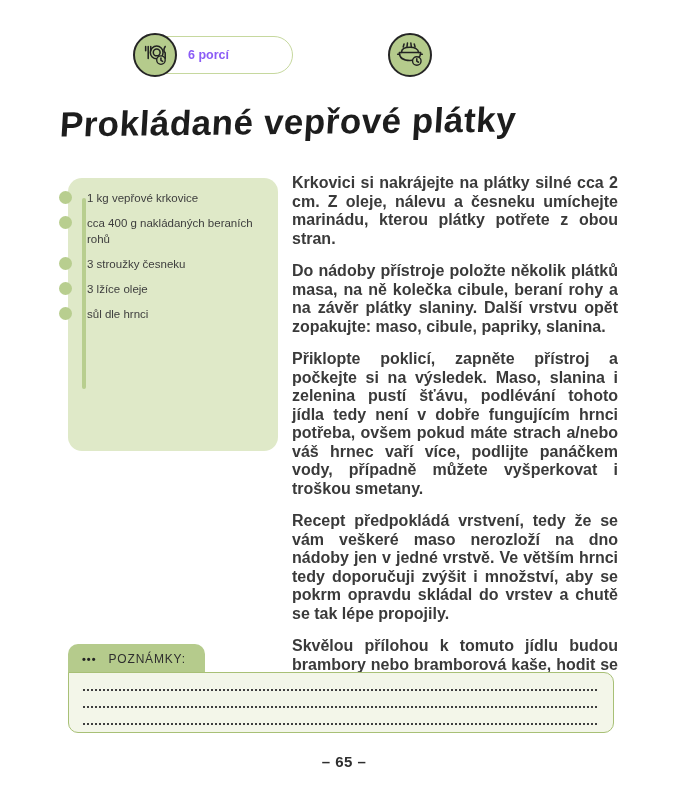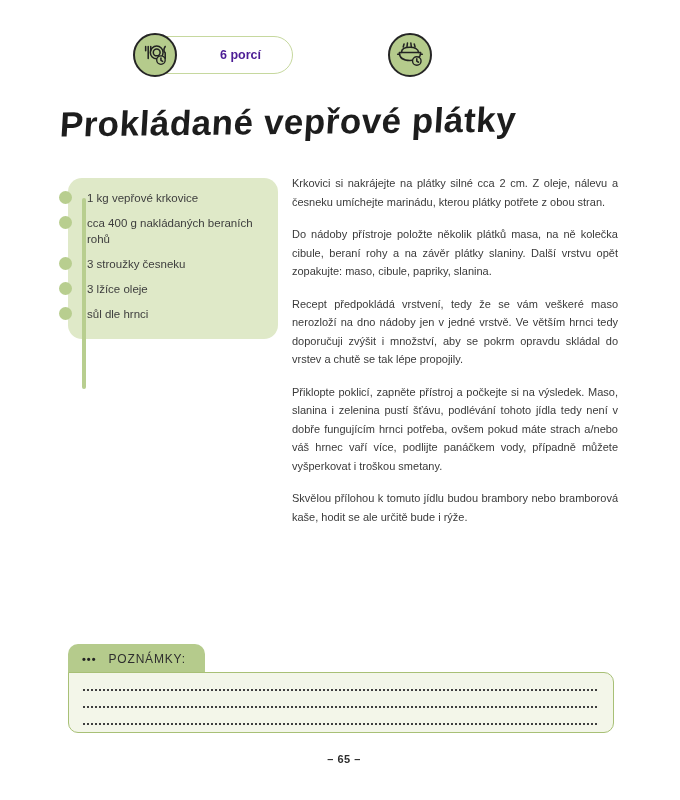--- a/index.html
+++ b/index.html
@@ -16,21 +16,21 @@
   
   .badge { position: absolute; top: 33px; height: 44px; }
   .badge-pill {
     position: absolute; left: 12px; top: 3px; height: 38px;
     background: #ffffff;
     border: 1.5px solid var(--pill-border, #c6d89e);
     border-radius: 19px;
     display: flex; align-items: center;
     padding-left: 42px;
   }
-  .badge-label { font-size: 12.5px; font-weight: 600; color: #4c1d95; white-space: nowrap; margin-left: 32px; }
+  .badge-label { font-size: 12.5px; font-weight: 600; color: #8b5cf6; white-space: nowrap; }
   .badge-circle {
     position: absolute; left: 0; top: 0;
     width: 44px; height: 44px; border-radius: 50%;
     background: var(--accent-green, #b5cb8c);
     border: 2px solid #252525;
     display: flex; align-items: center; justify-content: center;
   }
   .badge-circle svg { width: 34px; height: 34px; }
   #badge-servings { left: 133px; width: 160px; }
   #badge-servings .badge-pill { width: 148px; }
@@ -42,21 +42,21 @@
     position: absolute; left: 60px; top: 102px;
     font-size: 35px; font-weight: 700; color: #1d1d1d;
     letter-spacing: 0.5px;
     transform: skewX(-4deg) rotate(-0.6deg);
     white-space: nowrap;
   }
 
   
   .ingredients-panel {
     position: absolute; left: 68px; top: 178px;
-    width: 210px; height: 161px;
+    width: 210px; height: 273px;
     background: var(--panel-green, #dfe9c8);
     border-radius: 14px;
     padding: 12px 10px 10px 19px;
   }
   .timeline-line {
     position: absolute; left: 14px; top: 20px;
     width: 4px; height: 191px;
     background: var(--dot-green, #b8ce8f);
     border-radius: 2px;
   }
@@ -71,23 +71,24 @@
     position: absolute; left: -28px; top: 1px;
     width: 13px; height: 13px; border-radius: 50%;
     background: var(--dot-green, #b8ce8f);
   }
 
   
   .body-text {
     position: absolute; left: 292px; top: 174px; width: 326px;
   }
   .body-text p {
-    font-size: 11px; line-height: 18.5px;
+    font-size: 16px; line-height: 18.5px;
     text-align: justify; color: #3a3a3a;
     margin-bottom: 14px;
+    font-weight: bold;
   }
 
   
   .notes-tab {
     position: absolute; left: 68px; top: 644px;
     width: 137px; height: 29px;
     background: var(--accent-green, #b5cb8c);
     border-radius: 10px 10px 0 0;
     display: flex; align-items: center;
     padding-left: 14px;
@@ -110,21 +111,21 @@
   }
   .note-line {
     height: 17px;
     border-bottom: 2px dotted #3f3f3f;
   }
 
   
   .page-number {
     position: absolute; left: 8px; right: 0; top: 753px;
     text-align: center;
-    font-size: 11px; font-weight: 700; color: #2e2e2e;
+    font-size: 15px; font-weight: 700; color: #2e2e2e;
     letter-spacing: 0.5px;
   }
 
   svg .ln { fill: none; stroke: #222222; stroke-width: 1.8; stroke-linecap: round; stroke-linejoin: round; }
   svg .badge-fill { fill: var(--accent-green, #b5cb8c); stroke: #222222; stroke-width: 1.6; }
 </style>
 </head>
 <body>
 
 <div class="page">
@@ -167,22 +168,22 @@
       <li><span class="dot"></span><span>cca 400 g nakládaných beraních rohů</span></li>
       <li><span class="dot"></span><span>3 stroužky česneku</span></li>
       <li><span class="dot"></span><span>3 lžíce oleje</span></li>
       <li><span class="dot"></span><span>sůl dle hrnci</span></li>
     </ul>
   </div>
 
   <div class="body-text">
     <p>Krkovici si nakrájejte na plátky silné cca 2 cm. Z oleje, nálevu a česneku umíchejte marinádu, kterou plátky potřete z obou stran.</p>
     <p>Do nádoby přístroje položte několik plátků masa, na ně kolečka cibule, beraní rohy a na závěr plátky slaniny. Další vrstvu opět zopakujte: maso, cibule, papriky, slanina.</p>
+    <p>Přiklopte poklicí, zapněte přístroj a počkejte si na výsledek. Maso, slanina i zelenina pustí šťávu, podlévání tohoto jídla tedy není v dobře fungujícím hrnci potřeba, ovšem pokud máte strach a/nebo váš hrnec vaří více, podlijte panáčkem vody, případně můžete vyšperkovat i troškou smetany.</p>
     <p>Recept předpokládá vrstvení, tedy že se vám veškeré maso nerozloží na dno nádoby jen v jedné vrstvě. Ve větším hrnci tedy doporučuji zvýšit i množství, aby se pokrm opravdu skládal do vrstev a chutě se tak lépe propojily.</p>
-    <p>Přiklopte poklicí, zapněte přístroj a počkejte si na výsledek. Maso, slanina i zelenina pustí šťávu, podlévání tohoto jídla tedy není v dobře fungujícím hrnci potřeba, ovšem pokud máte strach a/nebo váš hrnec vaří více, podlijte panáčkem vody, případně můžete vyšperkovat i troškou smetany.</p>
     <p>Skvělou přílohou k tomuto jídlu budou brambory nebo bramborová kaše, hodit se ale určitě bude i rýže.</p>
   </div>
 
   <div class="notes-tab">
     <span class="tab-dots">•••</span>
     <span class="tab-label">POZNÁMKY:</span>
   </div>
   <div class="notes-box">
     <div class="note-line"></div>
     <div class="note-line"></div>

